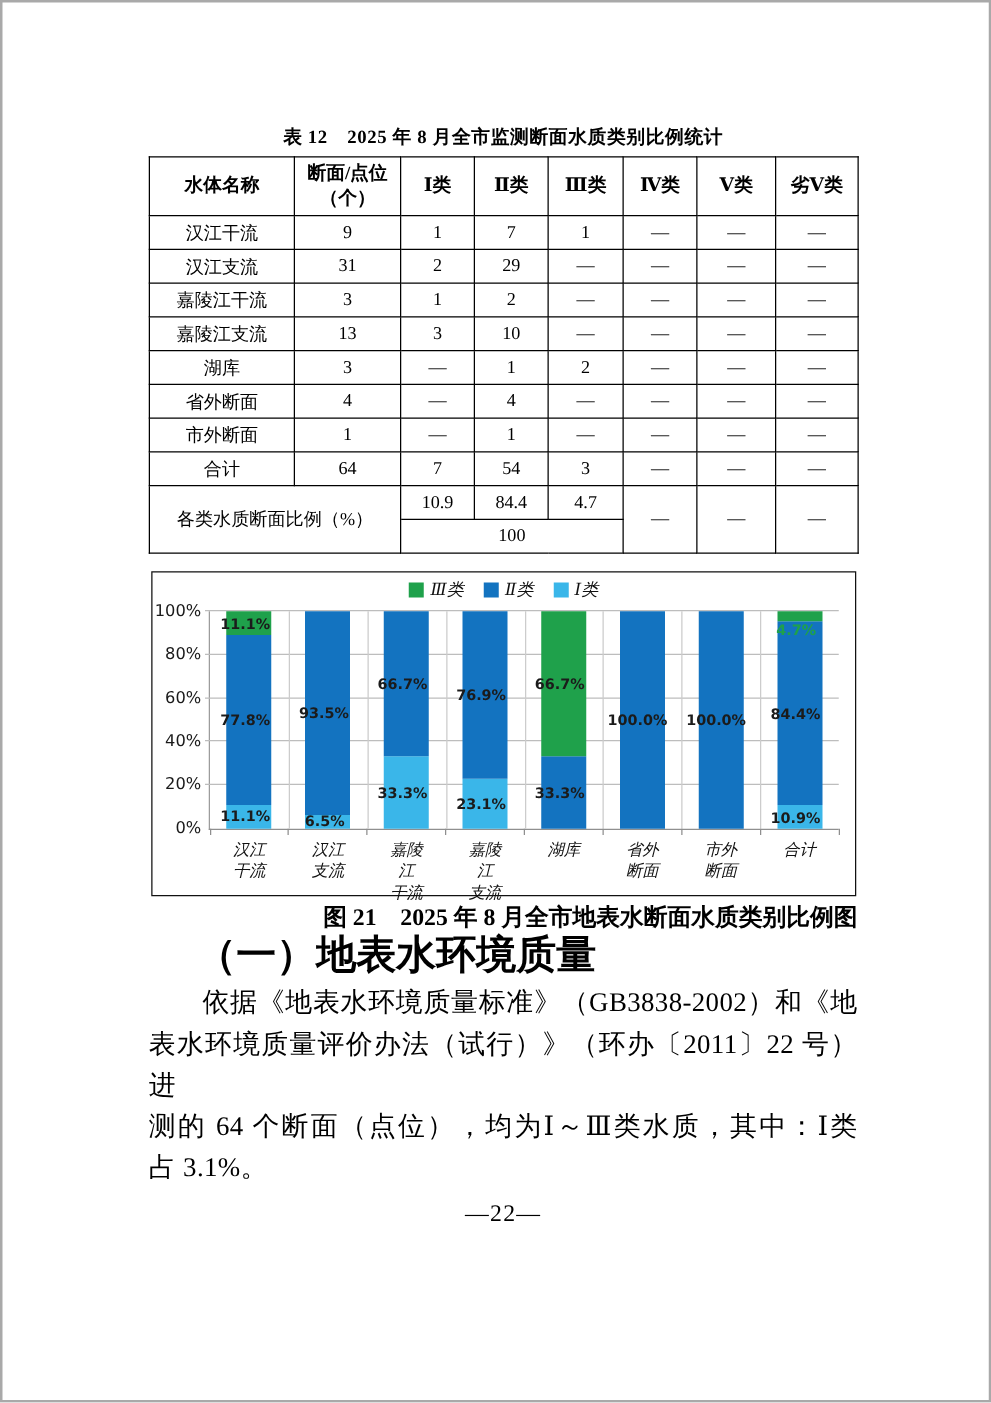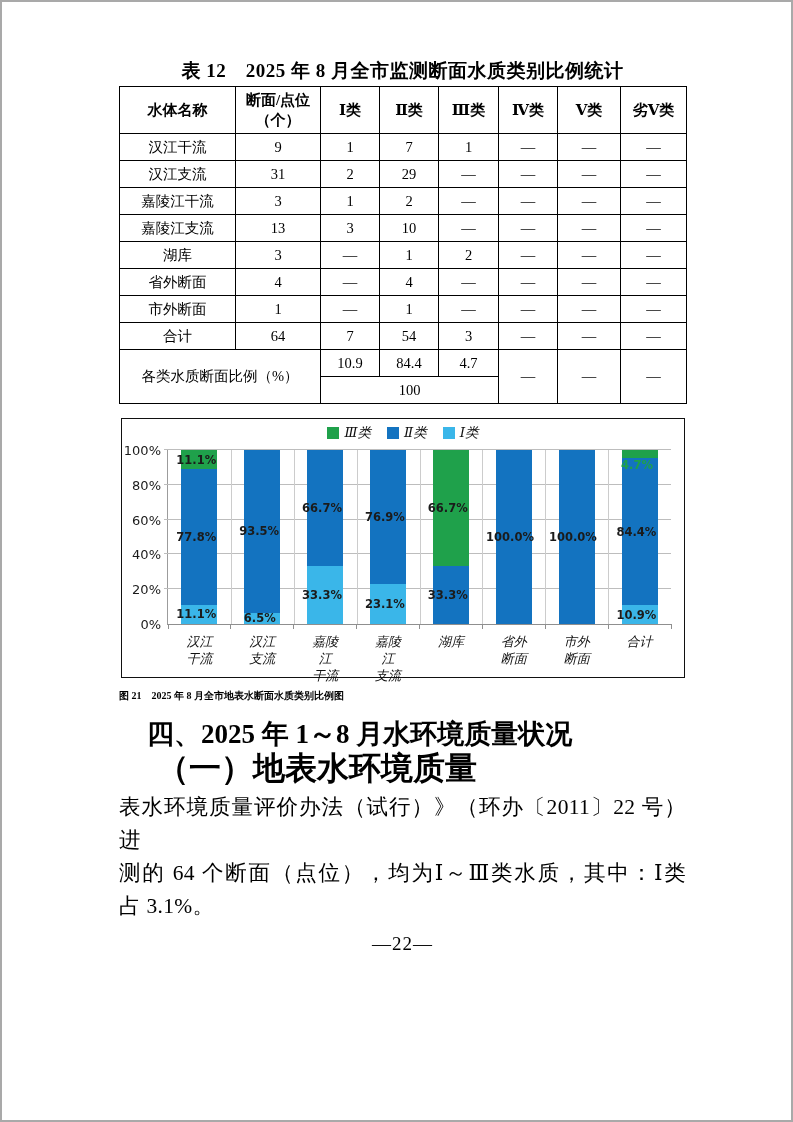--- a/index.html
+++ b/index.html
@@ -5,21 +5,21 @@
   html,body{margin:0;padding:0;background:#e8e8e8;}
   .page{
     position:relative; width:793px; height:1122px; box-sizing:border-box;
     background:#ffffff; border:2px solid #a9a9a9; overflow:hidden;
     font-family:"Liberation Serif","DejaVu Serif",serif; color:#000;
   }
   .content{ position:absolute; left:117px; top:0; width:567px; }
 
   
   .table-title{
-    margin-top:60px; text-align:center; font-weight:bold; font-size:19px;
+    margin-top:99px; text-align:center; font-weight:bold; font-size:15px;
     letter-spacing:.5px; line-height:18px;
   }
   table.wq{
     border-collapse:collapse; table-layout:fixed; width:567px; margin-top:6px;
     font-size:14.5px;
   }
   table.wq col.c0{width:116px}  table.wq col.c1{width:85px}
   table.wq col.c2{width:59px}   table.wq col.c3{width:59px}
   table.wq col.c4{width:60px}   table.wq col.c5{width:59px}
   table.wq col.c6{width:63px}   table.wq col.c7{width:66px}
@@ -66,21 +66,21 @@
   .xtick{ position:absolute; top:100%; width:1px; height:5px; background:#8f8f8f; }
   .xlab{
     position:absolute; top:100%; margin-top:9px; transform:translateX(-50%);
     text-align:center; white-space:pre-line; line-height:17px;
     font-size:13px; font-style:italic; color:#111;
     font-family:"DejaVu Serif","Liberation Serif",serif;
   }
 
   
   .fig-caption{
-    margin-top:9px; text-align:left; font-weight:bold; font-size:10px; line-height:18px;
+    margin-top:9px; text-align:right; font-weight:bold; font-size:19px; line-height:18px;
   }
   .heading{
     margin-top:14px; padding-left:28px; font-weight:bold; font-size:27px; line-height:30px;
     font-family:"Liberation Serif","DejaVu Serif",serif;
   }
   .subheading{
     margin-top:5px; padding-left:38px; font-weight:bold; font-size:32px; line-height:28px;
   }
   .body-text{ margin-top:9px; font-size:21.5px; }
   .body-text .tline{
@@ -323,24 +323,24 @@
             <div class="blab" style="bottom: 53.1%;">84.4%</div>
             <div class="seg" style="bottom: 95.3%; height: 4.7%; background: rgb(31, 161, 75);"></div>
             <div class="blab" style="bottom: 91.3%; color: rgb(31, 161, 75);">4.7%</div>
             <div class="xlab" style="left: 50%;">合计</div>
           </div>
         </div>
     </div>
 
     <div class="fig-caption">图 21　2025 年 8 月全市地表水断面水质类别比例图</div>
 
-    <div class="heading">四、2025 年 1～8 月水环境质量状况</div>
     <div class="subheading">（一）地表水环境质量</div>
 
     <div class="body-text" id="body-text">
+        <div class="tline indent">依据《地表水环境质量标准》（GB3838-2002）和《地</div>
         <div class="tline">表水环境质量评价办法（试行）》（环办〔2011〕22 号）进</div>
         <div class="tline">测的 64 个断面（点位），均为Ⅰ～Ⅲ类水质，其中：Ⅰ类</div>
         <div class="tline last">占 3.1%。</div>
       </div>
 
     <div class="page-number">—22—</div>
   </div>
 </div>
 
 </body></html>

